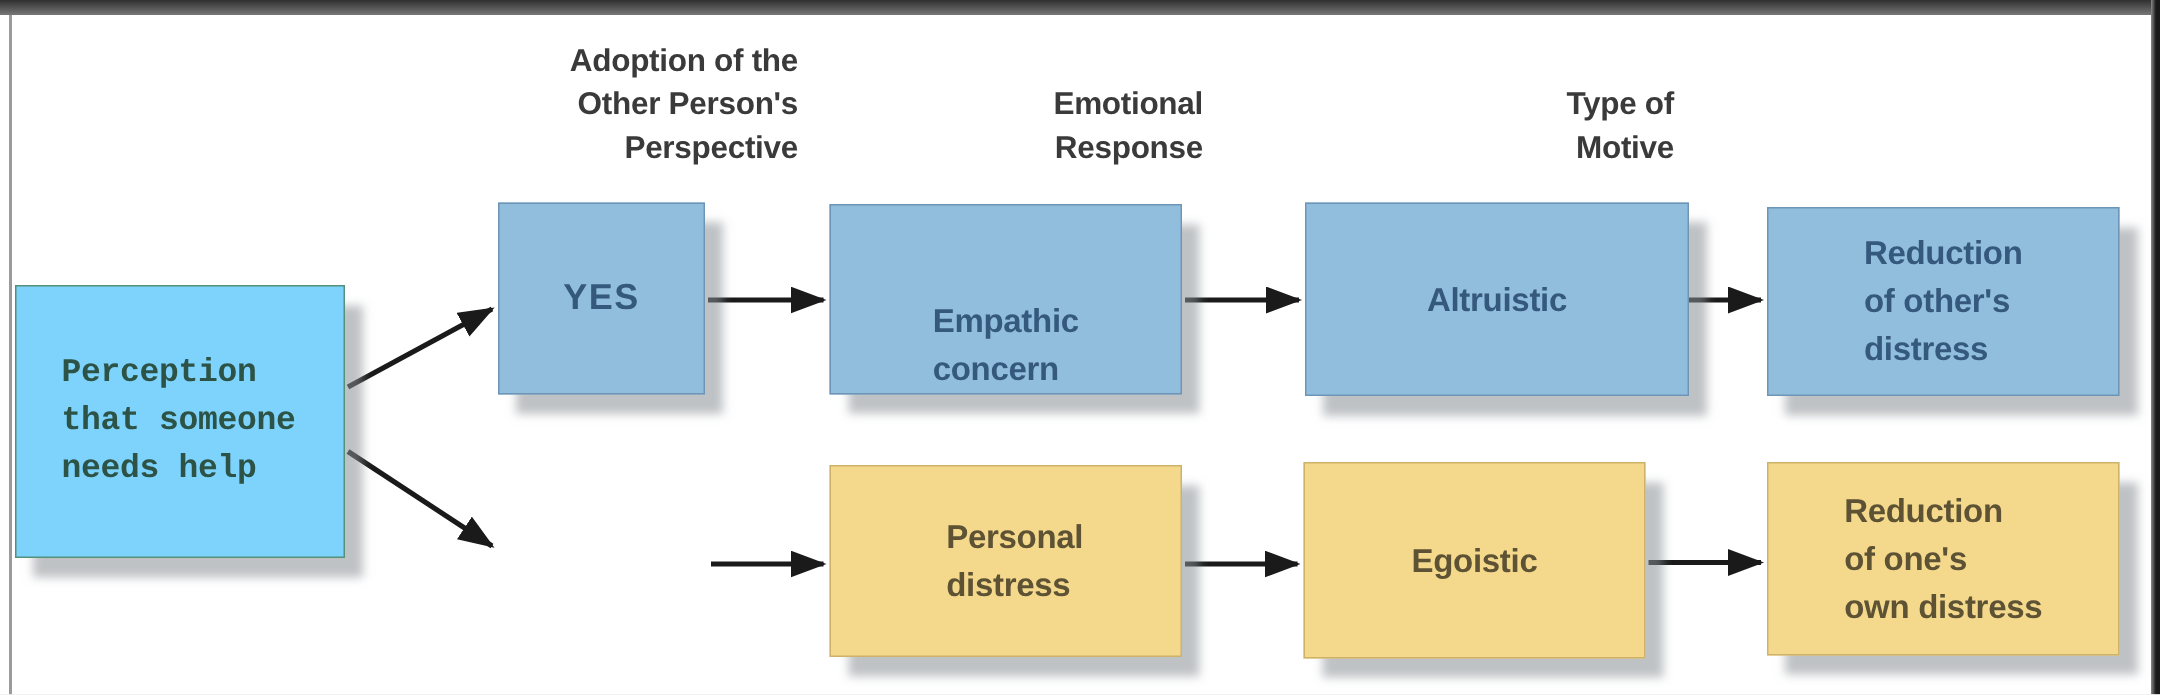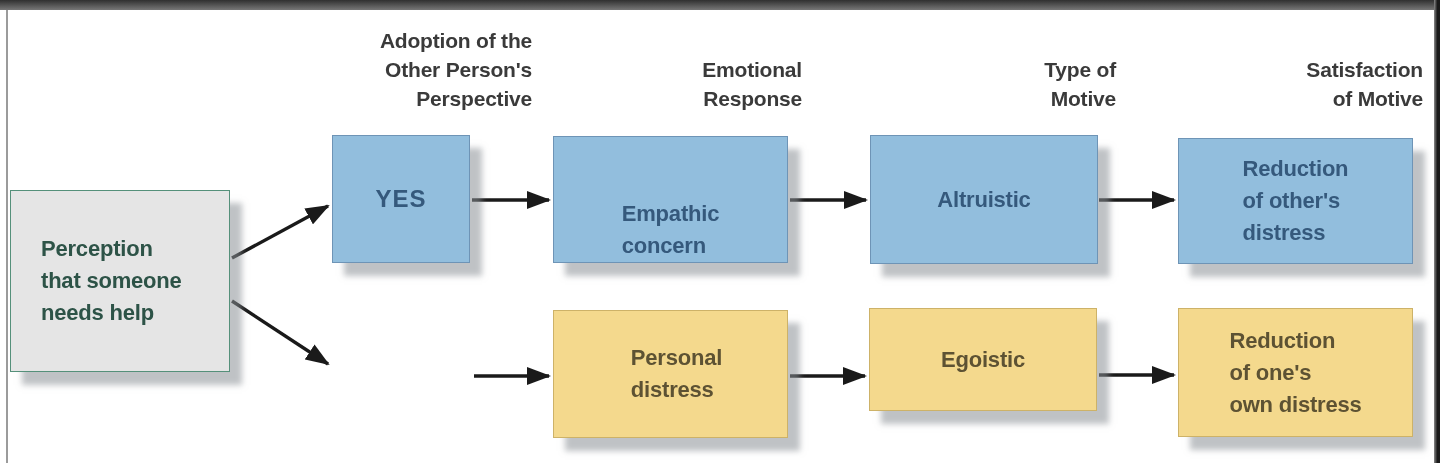--- a/index.html
+++ b/index.html
@@ -29,36 +29,36 @@
   .box{
     position:absolute;display:flex;align-items:center;justify-content:center;
     box-shadow:12px 13px 6px rgba(138,144,149,0.55);
     box-sizing:border-box;
   }
   .box-text{
     white-space:pre-line;font-weight:bold;font-size:22px;line-height:32px;
     text-align:left;letter-spacing:-0.2px;
   }
   .center-text{text-align:right;}
-  .green{background:#e5e5e5;border:1px solid #55907a;}
+  .green{background:#7dd3fc;border:1px solid #55907a;font-family:Liberation Mono, monospace;}
   .green .box-text{color:#2d5347;}
   .blue{background:#92bedd;border:1px solid #6e94b6;}
   .blue .box-text{color:#35597c;}
   .yellow{background:#f4d98d;border:1px solid #cdb268;}
   .yellow .box-text{color:#5d5233;}
   .keyword{font-size:24px;letter-spacing:1px;}
   .b-perception{left:10px;top:190px;width:220px;height:182px;
     justify-content:flex-start;padding-left:30px;}
   .b-yes{left:332px;top:135px;width:138px;height:128px;}
   .b-empathic{left:553px;top:136px;width:235px;height:127px;align-items:flex-end;}
-  .b-altruistic{left:870px;top:135px;width:228px;height:129px;}
+  .b-altruistic{left:870px;top:135px;width:256px;height:129px;}
   .b-red-other{left:1178px;top:138px;width:235px;height:126px;}
   .b-no{left:332px;top:313px;width:140px;height:127px;}
   .b-personal{left:553px;top:310px;width:235px;height:128px;padding-left:12px;}
-  .b-egoistic{left:869px;top:308px;width:228px;height:103px;}
+  .b-egoistic{left:869px;top:308px;width:228px;height:131px;}
   .b-red-own{left:1178px;top:308px;width:235px;height:129px;}
   
   .arrows{position:absolute;left:0;top:0;width:1440px;height:463px;
     pointer-events:none;}
   .arrows line{stroke:#1a1a1a;stroke-width:3.4px;}
 </style>
 </head>
 <body>
 
 <div class="stage">
@@ -67,22 +67,20 @@
   <div class="right-bar"></div>
   <div class="left-line"></div>
 
   <div class="col-header h1">Adoption of the
 Other Person's
 Perspective</div>
   <div class="col-header h3">Type of
 Motive</div>
   <div class="col-header h2">Emotional
 Response</div>
-  <div class="col-header h4">Satisfaction
-of Motive</div>
 
   <svg class="arrows" viewBox="0 0 1440 463" xmlns="http://www.w3.org/2000/svg">
     <defs>
       <marker id="ah" markerUnits="userSpaceOnUse" markerWidth="24" markerHeight="18" refX="22" refY="9" orient="auto">
         <path d="M0,0 L24,9 L0,18 Z" fill="#1a1a1a"></path>
       </marker>
     </defs>
     <line x1="232" y1="258" x2="328" y2="206" marker-end="url(#ah)"></line>
     <line x1="232" y1="301" x2="328" y2="364" marker-end="url(#ah)"></line>
     <line x1="472" y1="200" x2="549" y2="200" marker-end="url(#ah)"></line>

